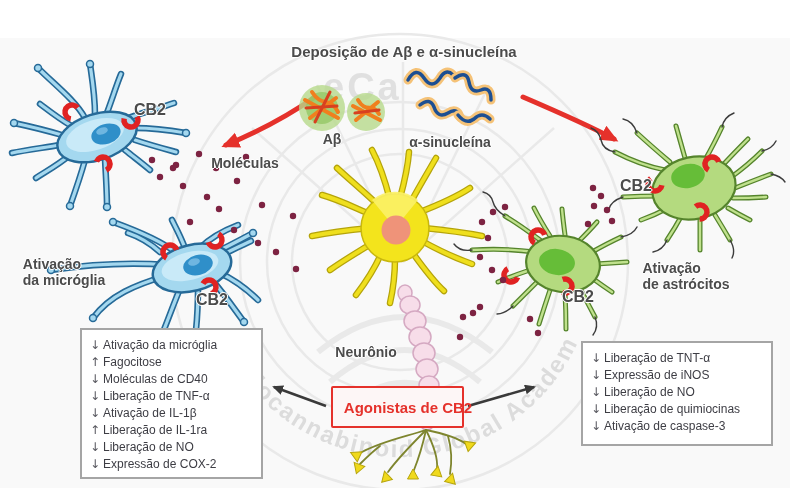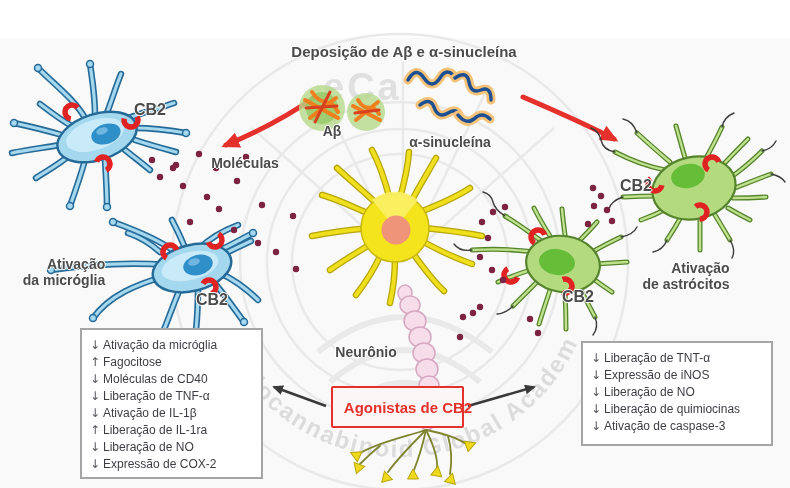--- a/index.html
+++ b/index.html
@@ -1,20 +1,20 @@
 <!DOCTYPE html>
 <html><head>
 <meta charset="utf-8">
 <style>
   html,body{margin:0;padding:0;background:#fff;}
   .stage{position:relative;width:790px;height:488px;background:#ffffff;overflow:hidden;
          font-family:"Liberation Sans",sans-serif;}
   .stage svg{position:absolute;left:0;top:0;}
   .lbl{position:absolute;font-weight:bold;color:#4b4b4b;transform:translateX(-50%);
-       text-align:right;white-space:nowrap;line-height:16px;
+       text-align:left;white-space:nowrap;line-height:16px;
        text-shadow:-1px 0 0 #fff,1px 0 0 #fff,0 -1px 0 #fff,0 1px 0 #fff;}
   .f14{font-size:14px;}
   .f15{font-size:15px;}
   .cb2{font-size:16px;}
   .infobox{position:absolute;background:#ffffff;border:2px solid #a5a5a5;
            color:#3d3d44;font-size:12px;line-height:17px;box-sizing:border-box;
            padding:7px 4px 0 8px;}
   .row{white-space:nowrap;}
   .arr{display:inline-block;width:13px;font-family:"DejaVu Sans",sans-serif;color:#55555c;}
   .agonist{position:absolute;left:331px;top:386px;width:133px;height:42px;box-sizing:border-box;
@@ -337,21 +337,21 @@
 
   <g>
     <path d="M326 406 L274 387" stroke="#3a3a3a" stroke-width="2.6" fill="none" marker-end="url(#ahb)"></path>
   </g>
   <g>
     <path d="M468 406 L534 387" stroke="#3a3a3a" stroke-width="2.6" fill="none" marker-end="url(#ahb)"></path>
   </g>
 </svg>
 
 <div class="lbl f15" style="left:404px;top:44px;">Deposição de Aβ e α-sinucleína</div>
-<div class="lbl f14" style="left:332px;top:123px;">Aβ</div>
+<div class="lbl f14" style="left:332px;top:131px;">Aβ</div>
 <div class="lbl f14" style="left:450px;top:134px;">α-sinucleína</div>
 <div class="lbl cb2" style="left:150px;top:102px;">CB2</div>
 <div class="lbl f14" style="left:245px;top:155px;">
   <span style="display:block">Moléculas</span>
 </div>
 <div class="lbl f14" style="left:64px;top:256px;">
   <span style="display:block">Ativação</span>
   <span style="display:block">da micróglia</span>
 </div>
 <div class="lbl cb2" style="left:212px;top:292px;">CB2</div>

